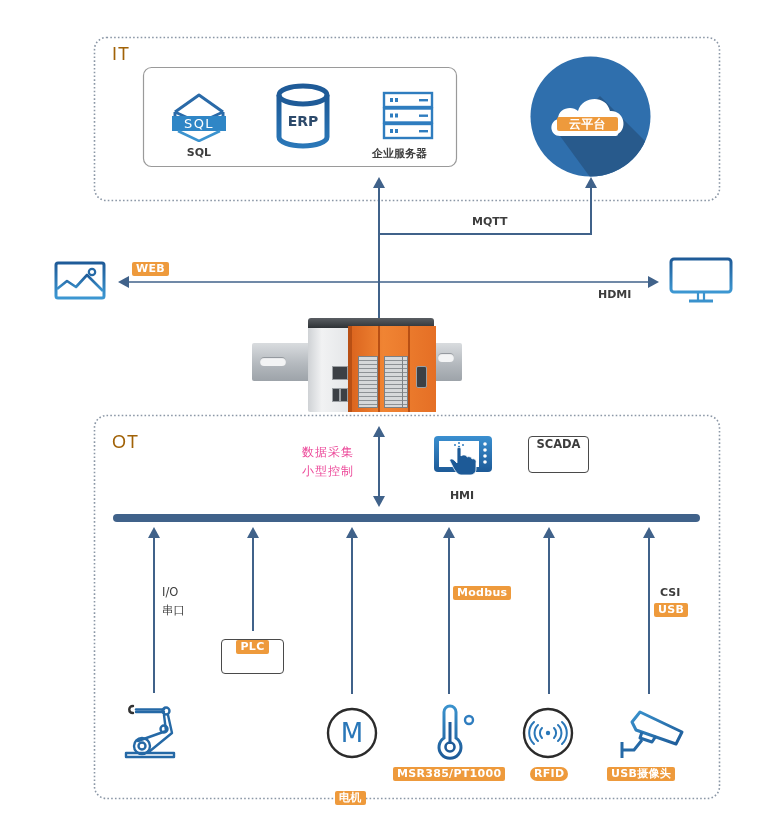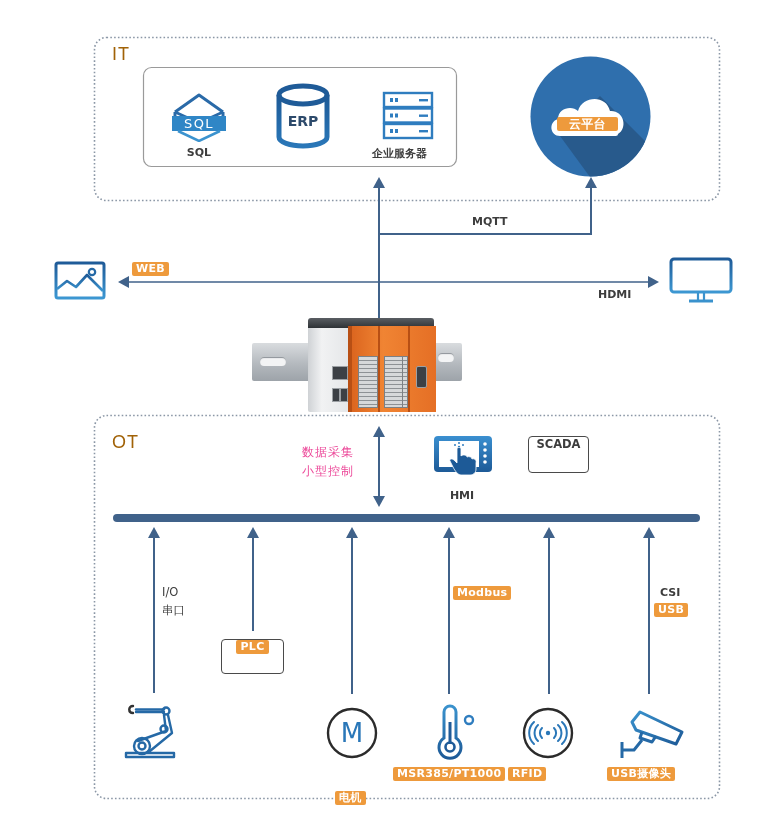--- a/index.html
+++ b/index.html
@@ -292,21 +292,21 @@
       <path d="M20,21 A7,7 0 0 0 20,31"></path>
         <path d="M16,18 A11,11 0 0 0 16,34"></path>
         <path d="M12,15 A15,15 0 0 0 12,37"></path>
       <path d="M32,21 A7,7 0 0 1 32,31"></path>
         <path d="M36,18 A11,11 0 0 1 36,34"></path>
         <path d="M40,15 A15,15 0 0 1 40,37"></path>
     </g>
     <circle cx="26" cy="26" r="2.2" fill="#2a77b8"></circle>
   </svg>
 </div>
-<div class="abs badge" style="left:508px;top:767px;">RFID</div>
+<div class="abs badge" style="left:530px;top:767px;border-radius:7px;">RFID</div>
 
 <div class="abs" style="left:618px;top:708px;width:68px;height:54px;">
   <svg width="68" height="54" viewBox="0 0 68 54">
     <defs>
         <linearGradient id="gCam" x1="0" y1="0" x2="1" y2="1">
           <stop offset="0" stop-color="#3a92cd"></stop>
           <stop offset="1" stop-color="#1d5a97"></stop>
         </linearGradient>
       </defs>
     <path d="M14,14 L22,4 L64,24 L58,36 L18,22 Z" fill="none" stroke="url(#gCam)" stroke-width="3" stroke-linejoin="round"></path>

